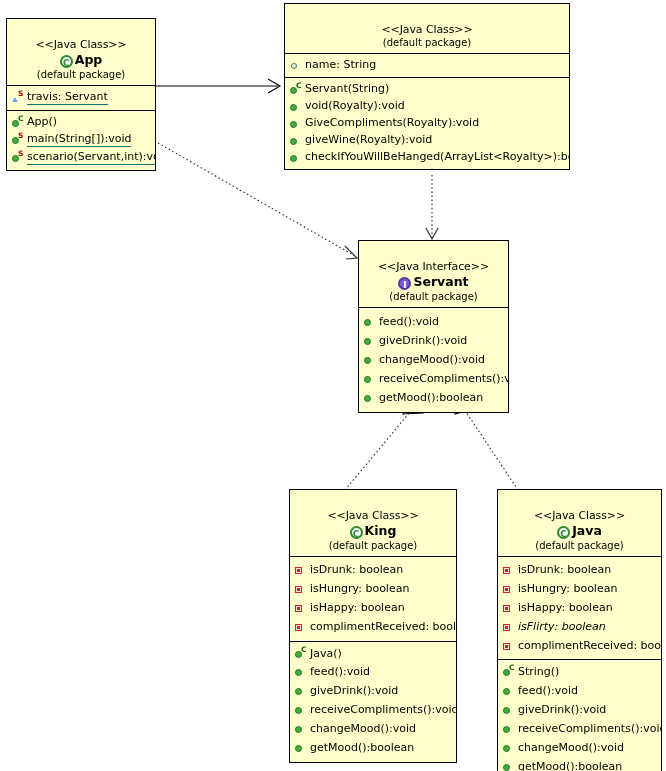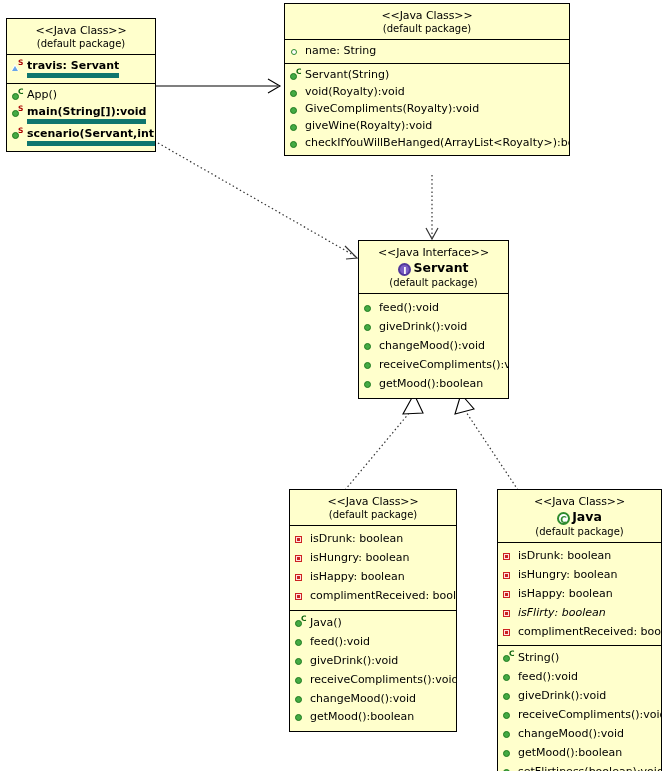--- a/index.html
+++ b/index.html
@@ -31,21 +31,21 @@
     position: absolute;
     box-sizing: border-box;
     border: 1px solid #000000;
     background: #ffffcc;
     font-size: 11px;
     color: #000000;
     overflow: hidden;
   }
   .uml-header {
     text-align: center;
-    padding: 6px 4px 4px 4px;
+    padding: 20px 4px 4px 4px;
     line-height: 1.18;
   }
   .stereotype {
     font-size: 11px;
     color: #000;
     letter-spacing: -0.1px;
   }
   .classname {
     font-size: 12.5px;
     font-weight: bold;
@@ -63,22 +63,21 @@
   }
   .member {
     position: relative;
     padding: 2px 4px 2px 20px;
     line-height: 1.18;
     font-size: 11px;
     white-space: nowrap;
   }
   .member .label { display: inline-block; }
   .member.static .label {
-    border-bottom: 5px solid #0f766e;
-    font-weight: bold;
+    border-bottom: 1px solid #0f766e;
   }
 
   
   .ic {
     position: absolute;
     left: 4px;
     top: 3px;
     width: 12px;
     height: 12px;
     display: block;
@@ -211,20 +210,21 @@
 
     <g>
       <line x1="518" y1="490" x2="466" y2="412" stroke="#333" stroke-width="1.2" stroke-dasharray="1.5,2.6"></line>
       <polygon points="461,394 455,414 474,409" fill="#ffffff" stroke="#000" stroke-width="1.1"></polygon>
     </g>
   </svg>
 
   <div class="umlbox" style="left:6px; top:18px; width:150px;">
     <div class="uml-header">
       <div class="stereotype">&lt;&lt;Java Class&gt;&gt;</div>
+      <div class="classname"><span class="titleicon ti-class">C</span><span>App</span></div>
       <div class="pkg">(default package)</div>
     </div>
     <div class="section">
       <div class="member static">
         <span class="ic ic-field-tri">
             <span class="sup sup-s-blue">S</span>
           </span>
         <span class="label">travis: Servant</span>
       </div>
     </div>
@@ -313,20 +313,21 @@
       <div class="member" style="padding-top:3px;padding-bottom:3px;">
         <span class="ic ic-method"></span>
         <span class="label">getMood():boolean</span>
       </div>
     </div>
   </div>
 
   <div class="umlbox" style="left:289px; top:489px; width:168px;">
     <div class="uml-header">
       <div class="stereotype">&lt;&lt;Java Class&gt;&gt;</div>
+      <div class="classname"><span class="titleicon ti-class">C</span><span>King</span></div>
       <div class="pkg">(default package)</div>
     </div>
     <div class="section" style="padding-top:4px;padding-bottom:4px;">
       <div class="member" style="padding-top:3px;padding-bottom:3px;">
         <span class="ic ic-field-priv"></span>
         <span class="label">isDrunk: boolean</span>
       </div>
       <div class="member" style="padding-top:3px;padding-bottom:3px;">
         <span class="ic ic-field-priv"></span>
         <span class="label">isHungry: boolean</span>

